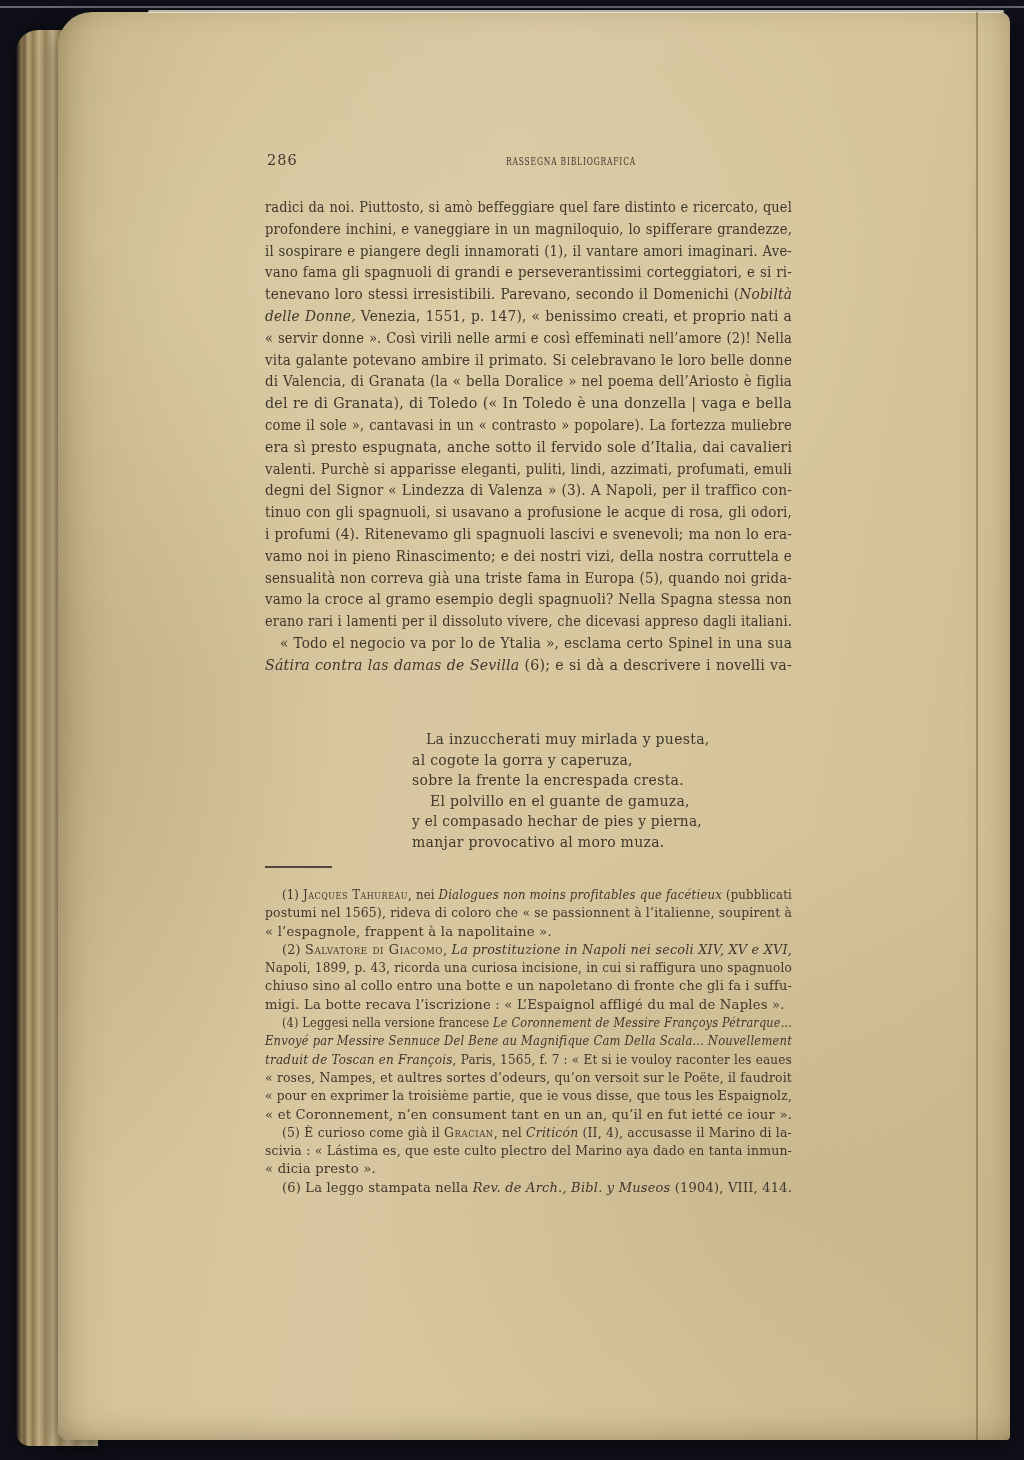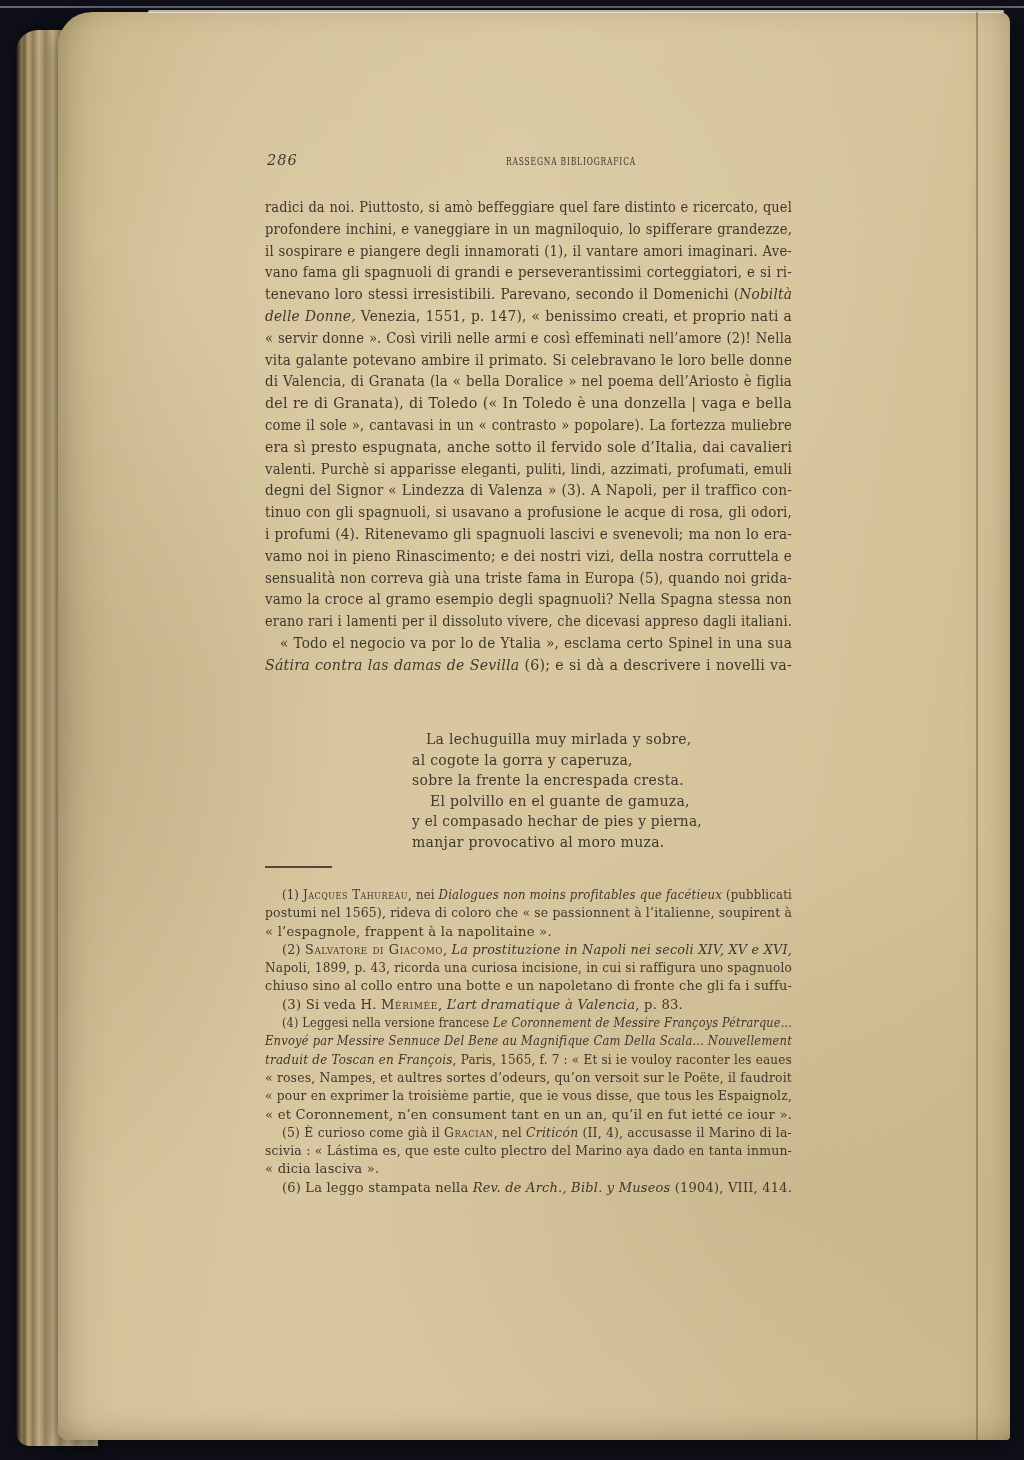--- a/index.html
+++ b/index.html
@@ -46,21 +46,21 @@
     position:absolute;top:0;bottom:0;right:32px;width:2px;
     background:rgba(95,78,46,0.45);
     box-shadow:2px 0 6px rgba(240,230,200,0.25), -3px 0 8px rgba(120,98,60,0.18);
   }
   .ink{color:#3f382c;}
   .page-header{
     position:absolute;left:207px;top:140px;width:527px;height:22px;
   }
   .page-number{
     position:absolute;left:2px;top:0;
-    font-size:14.5px;letter-spacing:1px;font-style:italic;
+    font-size:14.5px;letter-spacing:1px;
   }
   .running-title{
     position:absolute;left:241px;top:3px;display:inline-block;
     font-size:11px;letter-spacing:1.2px;white-space:nowrap;
     transform-origin:0 50%;
   }
   .body-text{
     position:absolute;left:207px;top:185px;width:527px;
     font-size:15.5px;line-height:21.8px;letter-spacing:0.2px;word-spacing:0.5px;text-align:right;
   }
@@ -117,42 +117,42 @@
       <div class="tline" style="transform: scaleX(0.88);">i profumi (4). Ritenevamo gli spagnuoli lascivi e svenevoli; ma non lo era-</div>
       <div class="tline" style="transform: scaleX(0.8724);">vamo noi in pieno Rinascimento; e dei nostri vizi, della nostra corruttela e</div>
       <div class="tline" style="transform: scaleX(0.8616);">sensualità non correva già una triste fama in Europa (5), quando noi grida-</div>
       <div class="tline" style="transform: scaleX(0.8703);">vamo la croce al gramo esempio degli spagnuoli? Nella Spagna stessa non</div>
       <div class="tline" style="transform: scaleX(0.8326);">erano rari i lamenti per il dissoluto vivere, che dicevasi appreso dagli italiani.</div>
       <div class="tline" style="margin-left: 15px; transform: scaleX(0.8804);">« Todo el negocio va por lo de Ytalia », esclama certo Spinel in una sua</div>
       <div class="tline" style="transform: scaleX(0.9166);"><i>Sátira contra las damas de Sevilla</i> (6); e si dà a descrivere i novelli va-</div>
     </div>
 
   <div class="verse-block ink" id="verseBlock">
-      <div class="tline" style="margin-left: 14px;">La lechuguilla muy mirlada y sobre,</div>
+      <div class="tline" style="margin-left: 14px;">La inzuccherati muy mirlada y puesta,</div>
       <div class="tline">al cogote la gorra y caperuza,</div>
       <div class="tline">sobre la frente la encrespada cresta.</div>
       <div class="tline" style="margin-left: 18px;">El polvillo en el guante de gamuza,</div>
       <div class="tline" style="transform: scaleX(0.9771);">y el compasado hechar de pies y pierna,</div>
       <div class="tline">manjar provocativo al moro muza.</div>
     </div>
 
   <div class="footnote-rule"></div>
 
   <div class="footnotes ink" id="footnotes">
       <div class="tline" style="margin-left: 17px; transform: scaleX(0.888);">(1) <span class="sc">Jacques Tahureau</span>, nei <i>Dialogues non moins profitables que facétieux</i> (pubblicati</div>
       <div class="tline" style="transform: scaleX(0.9376);">postumi nel 1565), rideva di coloro che « se passionnent à l’italienne, soupirent à</div>
       <div class="tline">« l’espagnole, frappent à la napolitaine ».</div>
       <div class="tline" style="margin-left: 17px; transform: scaleX(0.9735);">(2) <span class="sc">Salvatore di Giacomo</span>, <i>La prostituzione in Napoli nei secoli XIV, XV e XVI,</i></div>
       <div class="tline" style="transform: scaleX(0.9184);">Napoli, 1899, p. 43, ricorda una curiosa incisione, in cui si raffigura uno spagnuolo</div>
       <div class="tline" style="transform: scaleX(0.9733);">chiuso sino al collo entro una botte e un napoletano di fronte che gli fa i suffu-</div>
-      <div class="tline" style="margin-left: 17px;">(3) Si veda H. <span class="sc">Mérimée</span>, <i>L’art dramatique à Valencia</i>, p. 83.</div>
+      <div class="tline">migi. La botte recava l’iscrizione : « L’Espaignol affligé du mal de Naples ».</div>
       <div class="tline" style="margin-left: 17px; transform: scaleX(0.8589);">(4) Leggesi nella versione francese <i>Le Coronnement de Messire Françoys Pétrarque...</i></div>
       <div class="tline" style="transform: scaleX(0.8767);"><i>Envoyé par Messire Sennuce Del Bene au Magnifique Cam Della Scala... Nouvellement</i></div>
       <div class="tline" style="transform: scaleX(0.9135);"><i>traduit de Toscan en François</i>, Paris, 1565, f. 7 : « Et si ie vouloy raconter les eaues</div>
       <div class="tline" style="transform: scaleX(0.9381);">« roses, Nampes, et aultres sortes d’odeurs, qu’on versoit sur le Poëte, il faudroit</div>
       <div class="tline" style="transform: scaleX(0.9319);">« pour en exprimer la troisième partie, que ie vous disse, que tous les Espaignolz,</div>
       <div class="tline">« et Coronnement, n’en consument tant en un an, qu’il en fut ietté ce iour ».</div>
       <div class="tline" style="margin-left: 17px; transform: scaleX(0.9408);">(5) È curioso come già il <span class="sc">Gracian</span>, nel <i>Criticón</i> (II, 4), accusasse il Marino di la-</div>
       <div class="tline" style="transform: scaleX(0.946);">scivia : « Lástima es, que este culto plectro del Marino aya dado en tanta inmun-</div>
-      <div class="tline">« dicia lasciva ».</div>
+      <div class="tline">« dicia presto ».</div>
       <div class="tline" style="margin-left: 17px; transform: scaleX(0.987);">(6) La leggo stampata nella <i>Rev. de Arch., Bibl. y Museos</i> (1904), VIII, 414.</div>
     </div>
 </div>
 
 </body></html>

